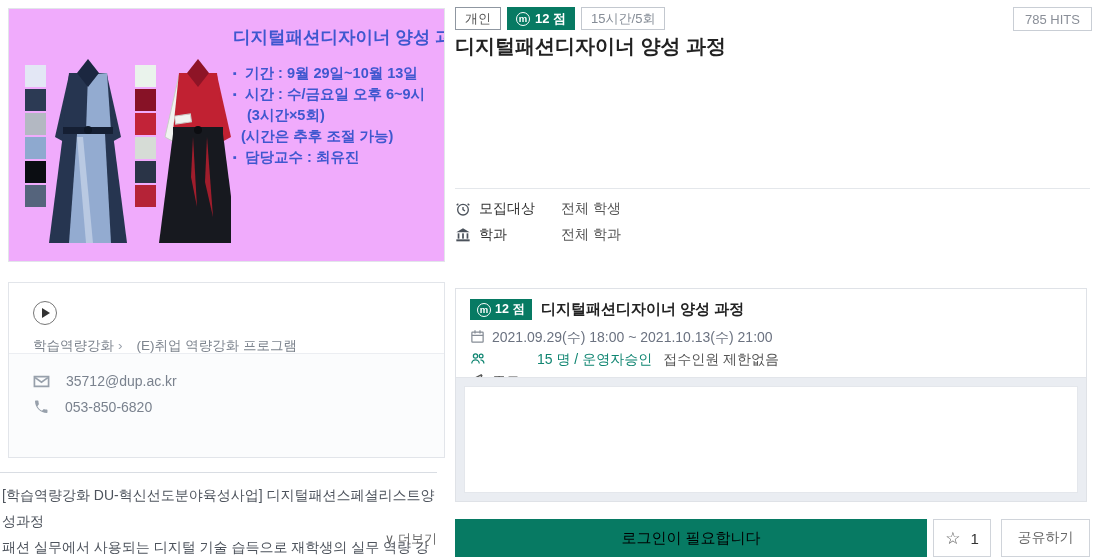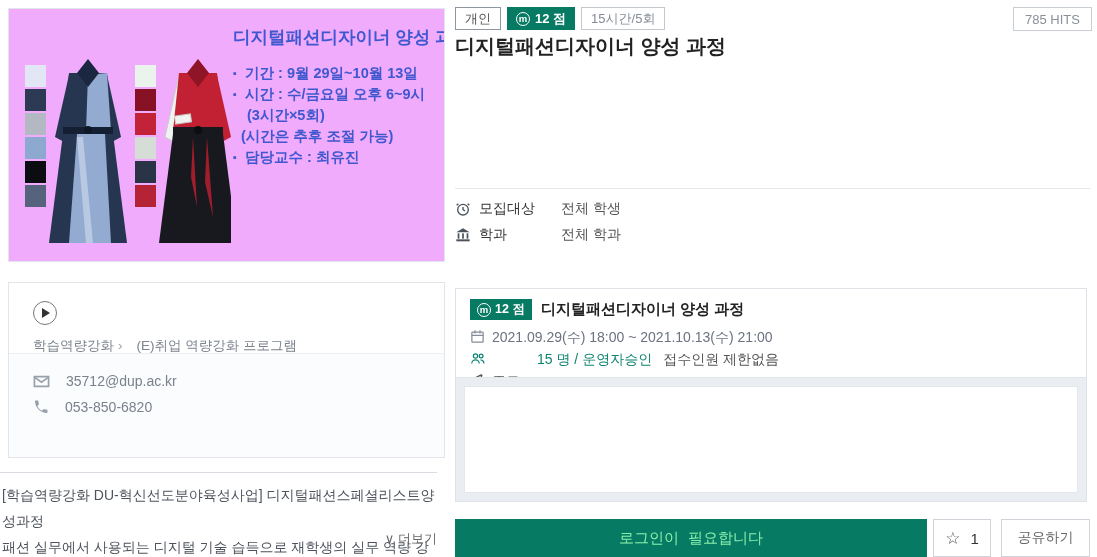--- a/index.html
+++ b/index.html
@@ -57,21 +57,21 @@
   .badge-green-sm { background:#077a63; color:#fff; font-weight:bold; font-size:12.5px; height:21px; display:inline-flex; align-items:center; gap:4px; padding:0 7px; }
   .panel-title { font-size:15px; font-weight:bold; color:#222; }
   .panel-row { display:flex; align-items:flex-start; gap:7px; font-size:14px; color:#6b7280; height:22px; }
   .cap-hl { color:#0f8571;margin-left:44px; }
   .cap-note { color:#555; margin-left:4px; }
   .status-txt { color:#555; }
   .panel-body { position:absolute; left:0; top:88px; width:630px; height:124px; border-top:1px solid #e2e5ea; background:#eaedf2; padding:8px; }
   .panel-body-inner { width:100%; height:100%; background:#fff; border:1px solid #e4e7ec; }
 
   
-  .login-btn { left:455px; top:519px; width:472px; height:38px; background:#077a63; color:#86efac; font-size:15px; display:flex; align-items:center; justify-content:center; cursor:pointer; border:none;font-family:Liberation Mono, monospace; }
+  .login-btn { left:455px; top:519px; width:472px; height:38px; background:#077a63; color:#000000; font-size:15px; display:flex; align-items:center; justify-content:center; cursor:pointer; border:none; }
   .fav-box { left:933px; top:519px; width:58px; height:38px; border:1px solid #d0d4da; display:flex; align-items:center; justify-content:center; gap:10px; cursor:pointer; background:#fff; }
   .fav-star { font-size:17px; color:#555; }
   .fav-count { font-size:15px; color:#333; }
   .share-box { left:1001px; top:519px; width:89px; height:38px; border:1px solid #d0d4da; display:flex; align-items:center; justify-content:center; font-size:14px; color:#666; cursor:pointer; background:#fff; }
 </style>
 </head>
 <body>
 
 <div class="page">
 

